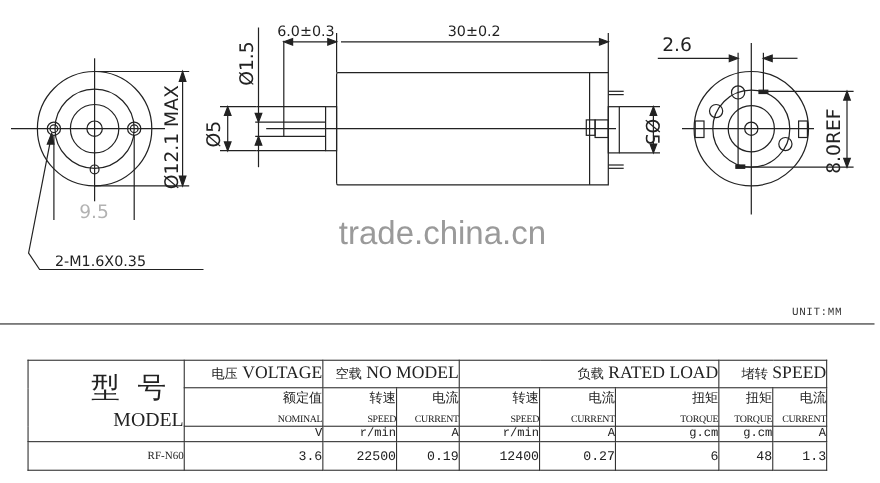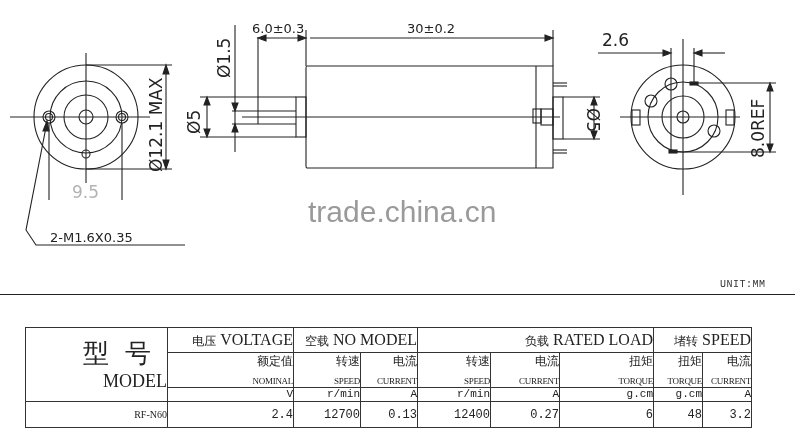--- a/index.html
+++ b/index.html
@@ -189,23 +189,23 @@
     <td class="unitcell">r/min</td>
     <td class="unitcell">A</td>
     <td class="unitcell">r/min</td>
     <td class="unitcell">A</td>
     <td class="unitcell">g.cm</td>
     <td class="unitcell">g.cm</td>
     <td class="unitcell">A</td>
   </tr>
   <tr style="height:26px">
     <td class="val" style="font-family:'Liberation Serif',serif;font-size:10px">RF-N60</td>
-    <td class="val">2.4</td>
-    <td class="val">12700</td>
-    <td class="val">0.13</td>
+    <td class="val">3.6</td>
+    <td class="val">22500</td>
+    <td class="val">0.19</td>
     <td class="val">12400</td>
     <td class="val">0.27</td>
     <td class="val">6</td>
     <td class="val">48</td>
-    <td class="val">3.2</td>
+    <td class="val">1.3</td>
   </tr>
 </tbody>
   </table>
 
 </body></html>

